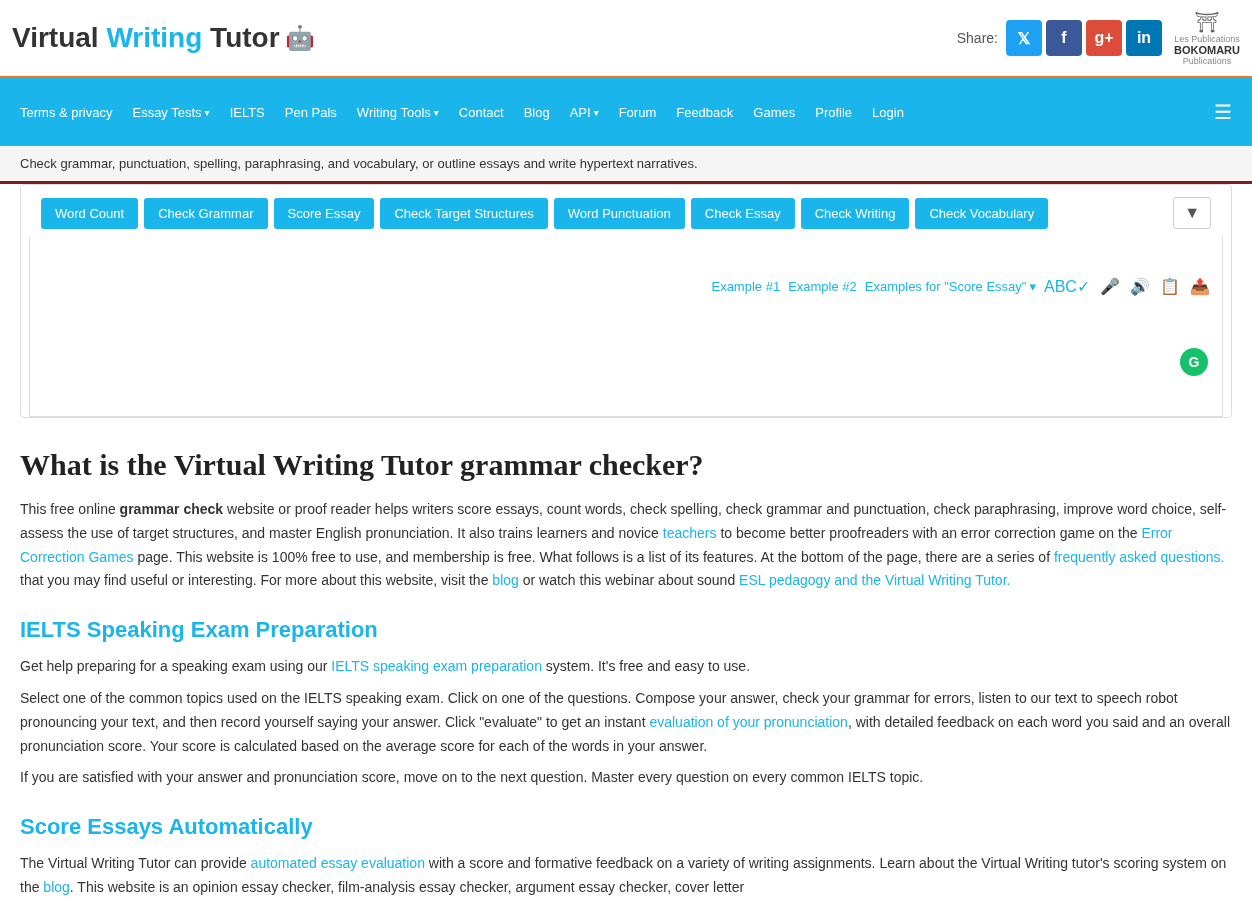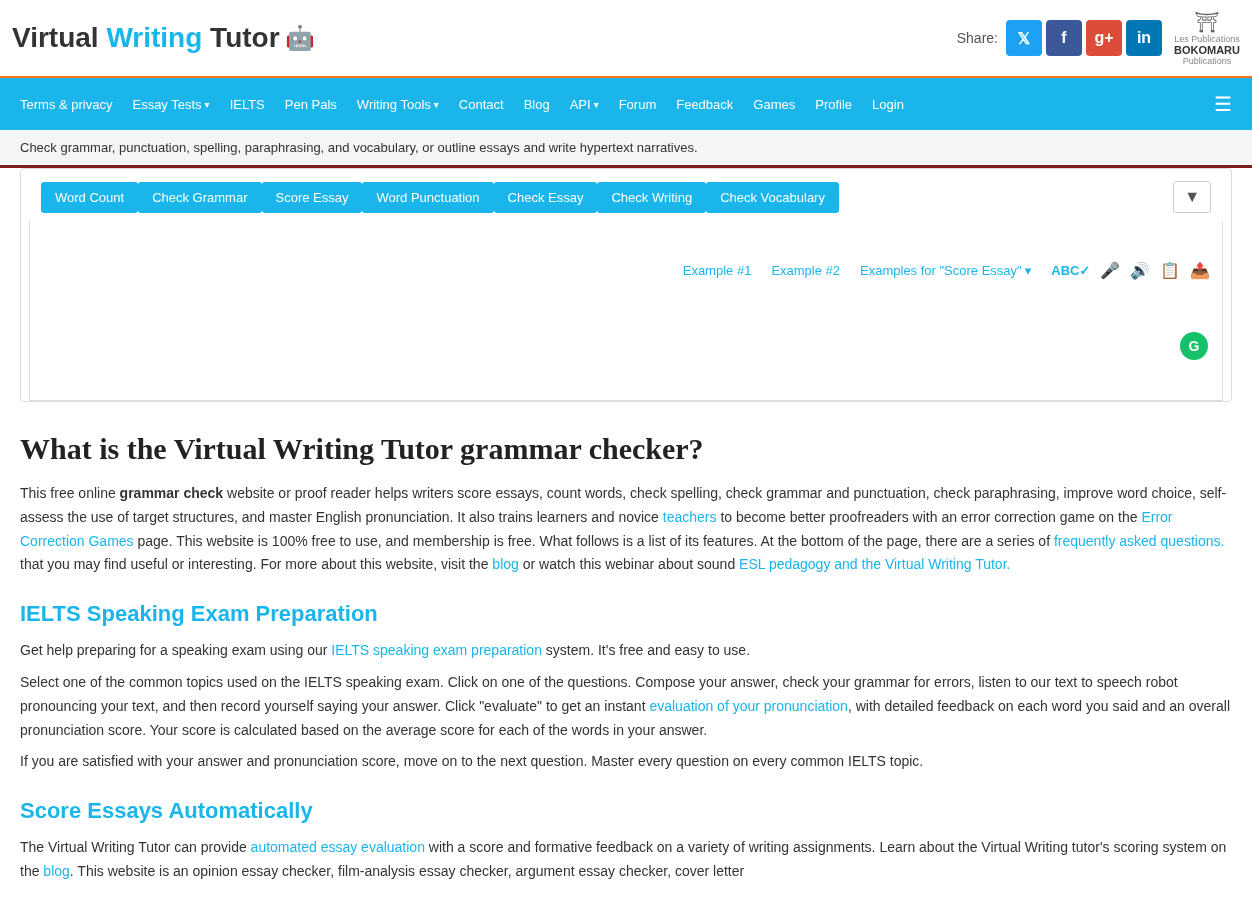--- a/index.html
+++ b/index.html
@@ -65,21 +65,21 @@
     .bokomaru-icon {
       font-size: 20px;
       color: #666;
     }
 
     
     .nav {
       background: #1ab5ea;
       display: flex;
       align-items: center;
-      padding: 0 10px;
+      padding: 8px 10px;
       min-height: 48px;
     }
     .nav-item {
       color: white;
       text-decoration: none;
       padding: 14px 10px;
       font-size: 13px;
       white-space: nowrap;
       cursor: pointer;
       display: flex;
@@ -108,20 +108,21 @@
     .tool-buttons-container {
       padding: 12px 20px;
       border: 1px solid #ddd;
       margin: 0 20px;
       border-radius: 4px;
       background: #fff;
     }
     .tool-buttons {
       display: flex;
       flex-wrap: wrap;
+      gap: 6px;
       align-items: center;
     }
     .tool-btn {
       background: #1ab5ea;
       color: white;
       border: none;
       padding: 8px 14px;
       border-radius: 3px;
       cursor: pointer;
       font-size: 13px;
@@ -152,21 +153,21 @@
     .textarea-placeholder {
       color: #aaa;
       font-size: 14px;
       line-height: 1.5;
     }
     .textarea-bottom {
       display: flex;
       align-items: center;
       justify-content: flex-end;
       margin-top: 20px;
-      gap: 20px;
+      gap: 8px;
       padding-top: 8px;
     }
     .example-link {
       color: #1ab5ea;
       text-decoration: none;
       font-size: 13px;
       cursor: pointer;
     }
     .example-dropdown {
       color: #1ab5ea;
@@ -319,38 +320,39 @@
 
 <div class="subheader">
   <span>Check grammar, punctuation, spelling, paraphrasing, and vocabulary, or outline essays and write hypertext narratives.</span>
 </div>
 
 <div class="tool-buttons-container">
   <div class="tool-buttons">
     <button class="tool-btn">Word Count</button>
     <button class="tool-btn">Check Grammar</button>
     <button class="tool-btn">Score Essay</button>
+    <button class="tool-btn">Check Target Structures</button>
     <button class="tool-btn">Word Punctuation</button>
     <button class="tool-btn">Check Essay</button>
     <button class="tool-btn">Check Writing</button>
     <button class="tool-btn">Check Vocabulary</button>
     <button class="tool-expand-btn">▼</button>
   </div>
 
   <div class="textarea-container" style="margin: 8px -12px -12px -12px; border: 1px solid #ddd; border-top: none; padding: 12px; min-height: 180px; position: relative;">
     <div class="grammarly-icon">G</div>
     <div class="textarea-bottom">
       <a class="example-link" href="#">Example #1</a>
       <a class="example-link" href="#">Example #2</a>
       <div class="example-dropdown">
         <span>Examples for "Score Essay"</span>
         <span>▾</span>
       </div>
       <div class="textarea-icons">
-        <span class="text-icon" style="color:#1ab5ea; font-weight:bold; font-size:13px;">ABC✓</span>
+        <span class="text-icon" style="color:#1ab5ea; font-weight:normal; font-size:16px;">ABC✓</span>
         <span class="text-icon">🎤</span>
         <span class="text-icon">🔊</span>
         <span class="text-icon">📋</span>
         <span class="text-icon">📤</span>
       </div>
     </div>
   </div>
 </div>
 
 <div class="main-content">

